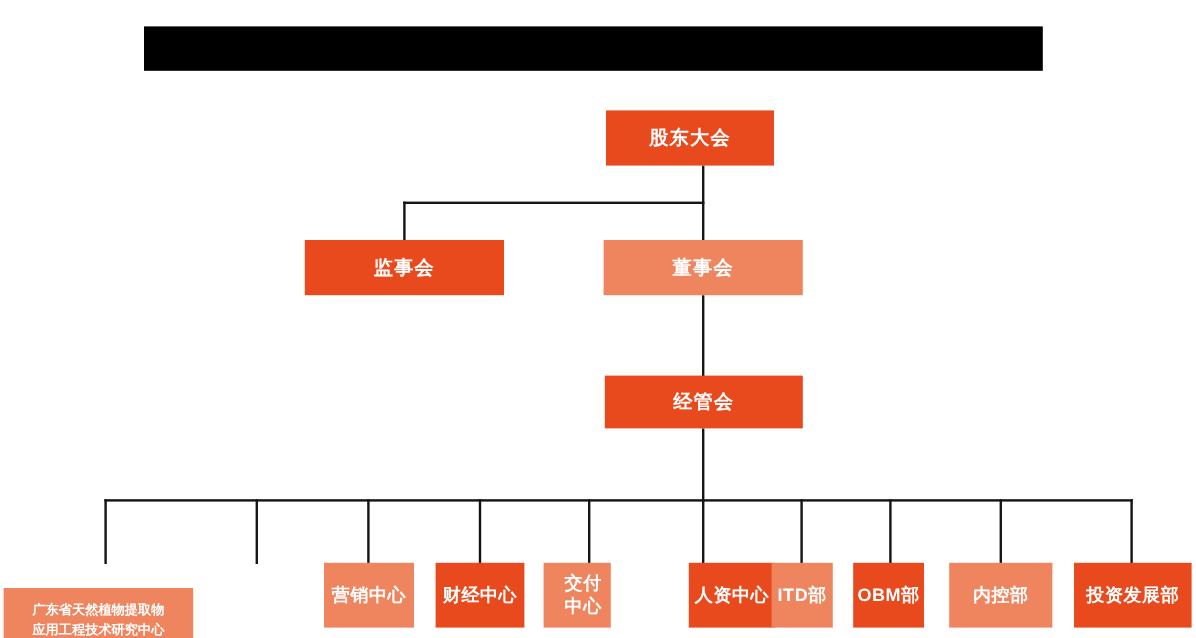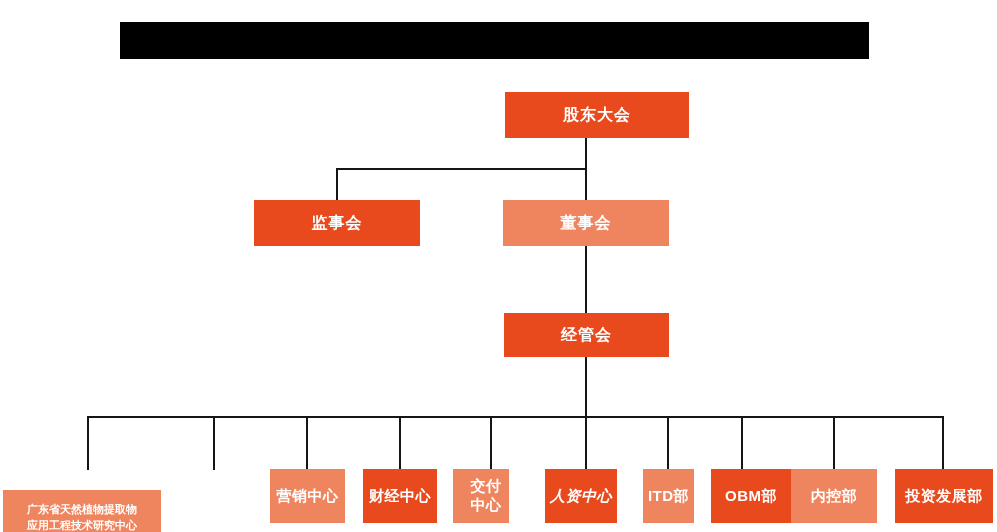--- a/index.html
+++ b/index.html
@@ -62,21 +62,21 @@
   <div class="line" style="left:213px; top:416px; width:2px; height:54px;"></div>
   <div class="line" style="left:306px; top:416px; width:2px; height:54px;"></div>
   <div class="line" style="left:399px; top:416px; width:2px; height:54px;"></div>
   <div class="line" style="left:490px; top:416px; width:2px; height:54px;"></div>
   <div class="line" style="left:585px; top:416px; width:2px; height:54px;"></div>
   <div class="line" style="left:667px; top:416px; width:2px; height:54px;"></div>
   <div class="line" style="left:741px; top:416px; width:2px; height:54px;"></div>
   <div class="line" style="left:833px; top:416px; width:2px; height:54px;"></div>
   <div class="line" style="left:942px; top:416px; width:2px; height:54px;"></div>
 
-  <div class="node primary" style="left:505px; top:92px; width:184px; height:46px;">
+  <div class="node primary" style="left:505px; top:92px; width:140px; height:46px;">
     <span>股东大会</span>
   </div>
 
   <div class="node primary" style="left:254px; top:200px; width:166px; height:46px;font-family:Liberation Mono, monospace;">
     <span>监事会</span>
   </div>
   <div class="node secondary" style="left:503px; top:200px; width:166px; height:46px;">
     <span>董事会</span>
   </div>
 
@@ -89,27 +89,27 @@
   </div>
   <div class="node secondary dept" style="left:270px; top:469px; width:75px; height:54px;">
     <span>营销中心</span>
   </div>
   <div class="node primary dept" style="left:363px; top:469px; width:74px; height:54px;text-align:center;">
     <span>财经中心</span>
   </div>
   <div class="node secondary dept" style="left:453px; top:469px; width:56px; height:54px;padding-left:10px;">
     <span>交付中心</span>
   </div>
-  <div class="node primary dept" style="left:545px; top:469px; width:72px; height:54px;font-style:italic;">
+  <div class="node primary dept" style="left:574px; top:469px; width:72px; height:54px;">
     <span>人资中心</span>
   </div>
   <div class="node secondary dept" style="left:643px; top:469px; width:51px; height:54px;">
     <span>ITD部</span>
   </div>
-  <div class="node primary dept" style="left:711px; top:469px; width:80px; height:54px;">
+  <div class="node primary dept" style="left:711px; top:469px; width:59px; height:54px;">
     <span>OBM部</span>
   </div>
   <div class="node secondary dept" style="left:791px; top:469px; width:86px; height:54px;">
     <span>内控部</span>
   </div>
   <div class="node primary dept" style="left:895px; top:469px; width:98px; height:54px;">
     <span>投资发展部</span>
   </div>
 
 </div>

